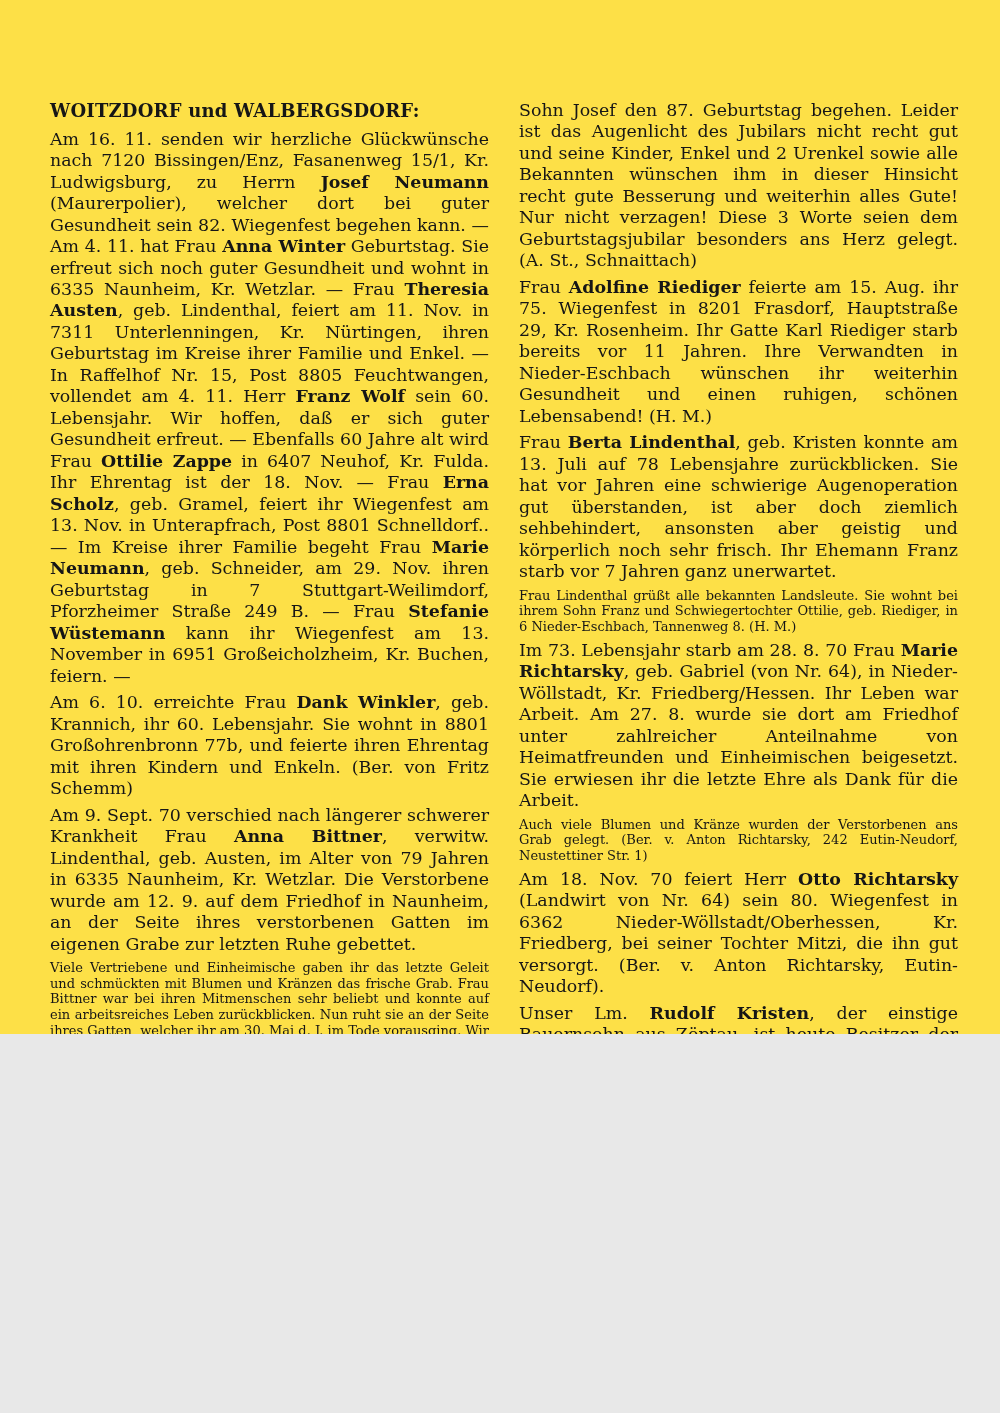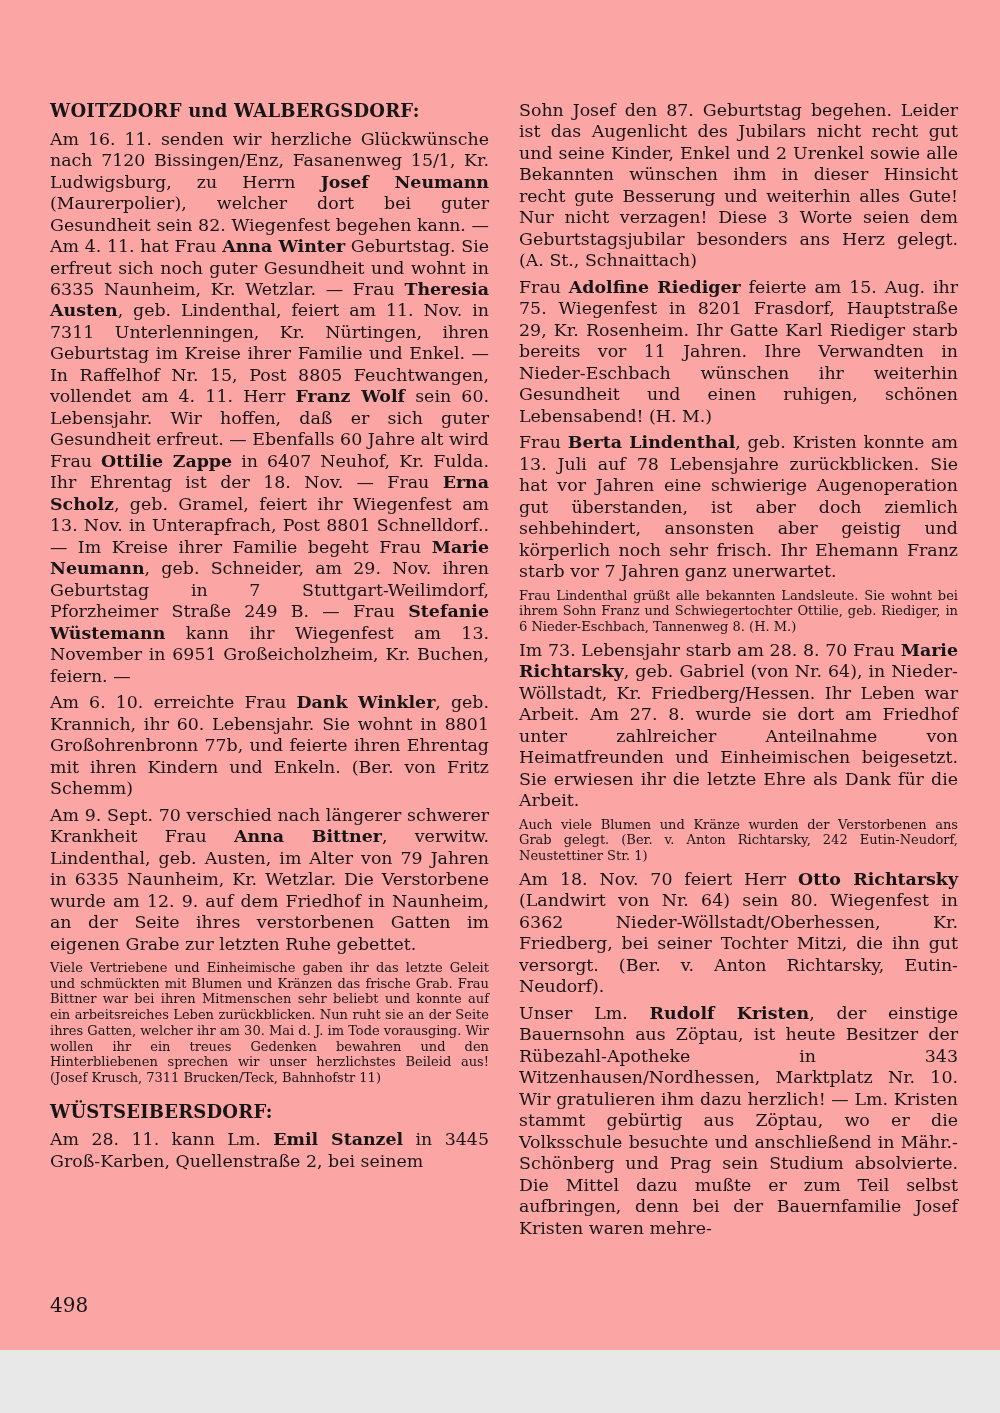--- a/index.html
+++ b/index.html
@@ -3,22 +3,22 @@
 <meta charset="utf-8">
 <style>
   html, body {
     margin: 0;
     padding: 0;
     background: #e8e8e8;
   }
   .sheet {
     position: relative;
     width: 1000px;
-    height: 1350px;
-    background: #fca5a5;
+    height: 1034px;
+    background: #fde047;
     color: #161616;
     font-family: "DejaVu Serif", "Liberation Serif", serif;
     overflow: hidden;
   }
   .cols {
     position: absolute;
     left: 50px;
     top: 100px;
     width: 908px;
     display: flex;

